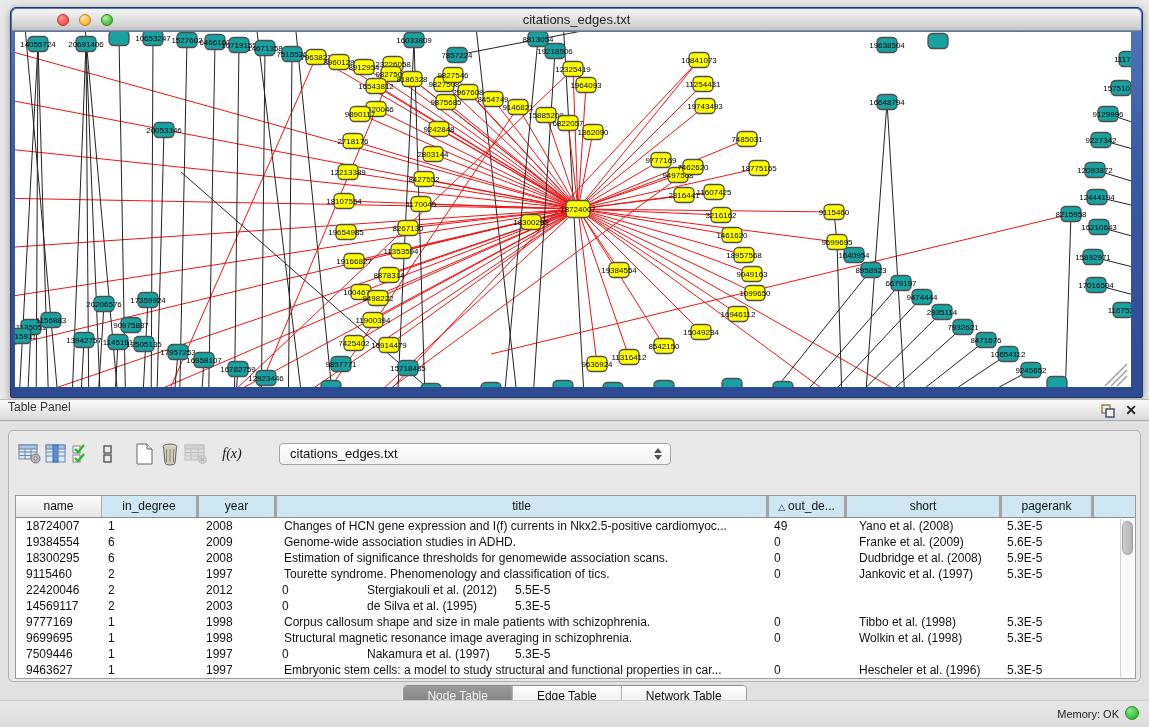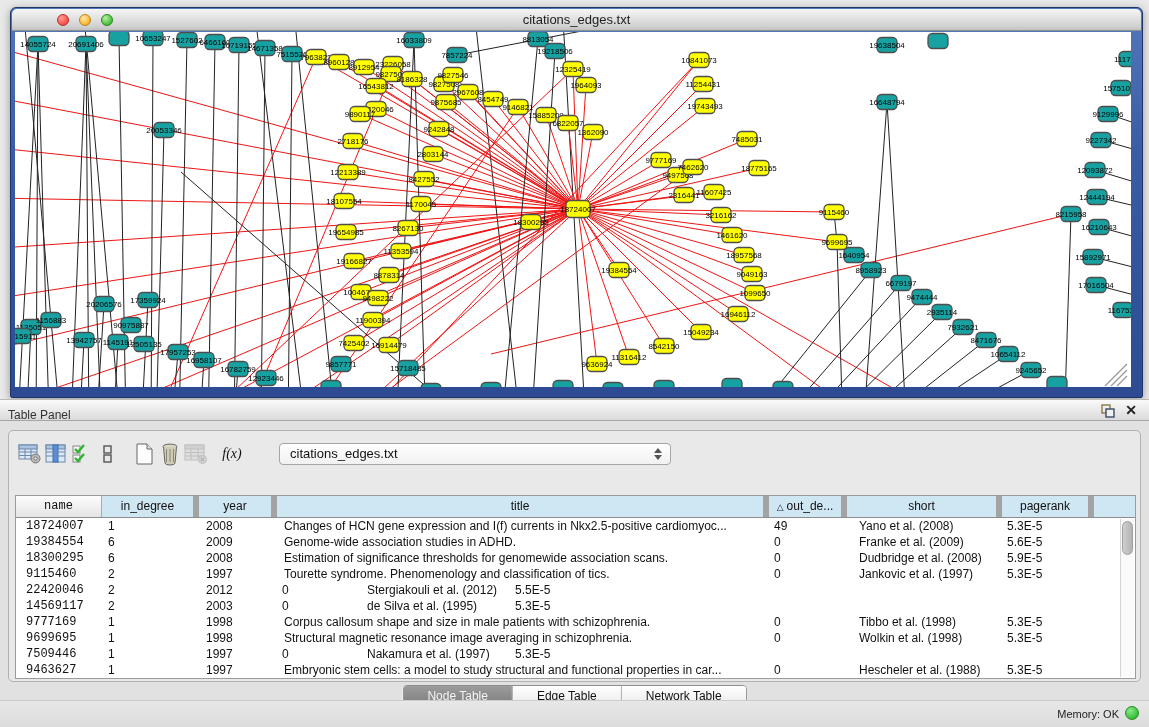--- a/index.html
+++ b/index.html
@@ -34,21 +34,21 @@
     position:absolute; left:4px; top:24px; width:1116px; height:355px;
     background:#ffffff; overflow:hidden;
   }
   #graph-svg { display:block; }
   
   #panel-header {
     position:absolute; left:0; top:399px; width:1149px; height:22px;
     background:linear-gradient(180deg,#fafafa,#dadada);
     border-top:1px solid #b9b9b9; border-bottom:1px solid #a6a6a6;
   }
-  #panel-title { position:absolute; left:8px; top:8px; font-size:12px; color:#333; }
+  #panel-title { position:absolute; left:8px; top:0; font-size:12px; color:#333; }
   #float-icon { position:absolute; right:34px; top:4px; width:14px; height:14px; cursor:default;}
   #close-icon { position:absolute; right:12px; top:2px; font-size:14px; font-weight:bold; color:#222; line-height:16px;}
   
   #panel-body { position:absolute; left:0; top:421px; width:1149px; height:279px; background:#e1e1e1; }
   #content-card {
     position:absolute; left:8px; top:9px; width:1133px; height:252px;
     background:#e9e9e9; border:1px solid #b2b2b2; border-radius:5px;
   }
   
   #toolbar { position:absolute; left:8px; top:9px; height:28px; display:flex; align-items:center; }
@@ -65,27 +65,27 @@
   .spin-up, .spin-down { position:absolute; left:0; width:0; height:0; border-left:4px solid transparent; border-right:4px solid transparent; }
   .spin-up   { top:1px;  border-bottom:5px solid #555; }
   .spin-down { bottom:1px; border-top:5px solid #555; }
   
   #table-frame {
     position:absolute; left:6px; top:64px; width:1121px; height:184px;
     background:#ffffff; border:1px solid #9b9b9b;
   }
   #table-header { display:flex; height:22px; border-bottom:1px solid #8d8d8d; }
   .hcell {
-    background:#cfe7f3; border-right:6px solid #a3a3a3;
+    background:#cfe7f3; border-right:3px solid #a3a3a3;
     font-size:12px; color:#111; text-align:center; line-height:21px;
     overflow:hidden; white-space:nowrap; flex:none;
   }
   .hcell.gray { background:linear-gradient(180deg,#fdfdfd,#e4e4e4); border-right:1px solid #ababab; }
   .hcell .sort-tri { font-size:9px; color:#123; margin-right:3px; }
-  .c0{width:86px;font-family:Liberation Mono, monospace;} .c1{width:97px;} .c2{width:78px;} .c3{width:492px;}
+  .c0{width:86px;} .c1{width:97px;} .c2{width:78px;} .c3{width:492px;}
   .c4{width:78px;} .c5{width:155px;} .c6{width:92px;} .cfill{flex:1; border-right:none;}
   #table-rows { position:relative; }
   .trow { display:flex; height:16px; background:#fff; }
   .tcell { font-size:12px; color:#111; line-height:16px; white-space:nowrap; overflow:hidden; flex:none; }
   .tcell.c0{padding-left:10px;} .tcell.c1{padding-left:6px;} .tcell.c2{padding-left:7px;}
   .tcell.c3{padding-left:7px;}  .tcell.c4{padding-left:5px;} .tcell.c5{padding-left:12px;}
   .tcell.c6{padding-left:5px;}
   #vscroll {
     position:absolute; right:1px; top:23px; bottom:1px; width:14px;
     background:#fafafa; border-left:1px solid #d4d4d4;
@@ -937,21 +937,21 @@
             <div class="tcell c4">0</div>
             <div class="tcell c5">Nakamura et al. (1997)</div>
             <div class="tcell c6">5.3E-5</div>
           </div>
           <div class="trow">
             <div class="tcell c0">9463627</div>
             <div class="tcell c1">1</div>
             <div class="tcell c2">1997</div>
             <div class="tcell c3">Embryonic stem cells: a model to study structural and functional properties in car...</div>
             <div class="tcell c4">0</div>
-            <div class="tcell c5">Hescheler et al. (1988)</div>
+            <div class="tcell c5">Hescheler et al. (1996)</div>
             <div class="tcell c6">5.3E-5</div>
           </div>
         </div>
       <div id="vscroll">
         <div id="vscroll-thumb"></div>
       </div>
     </div>
 
     <div id="table-tabs">
         <div class="tab-seg selected">Node Table</div>

